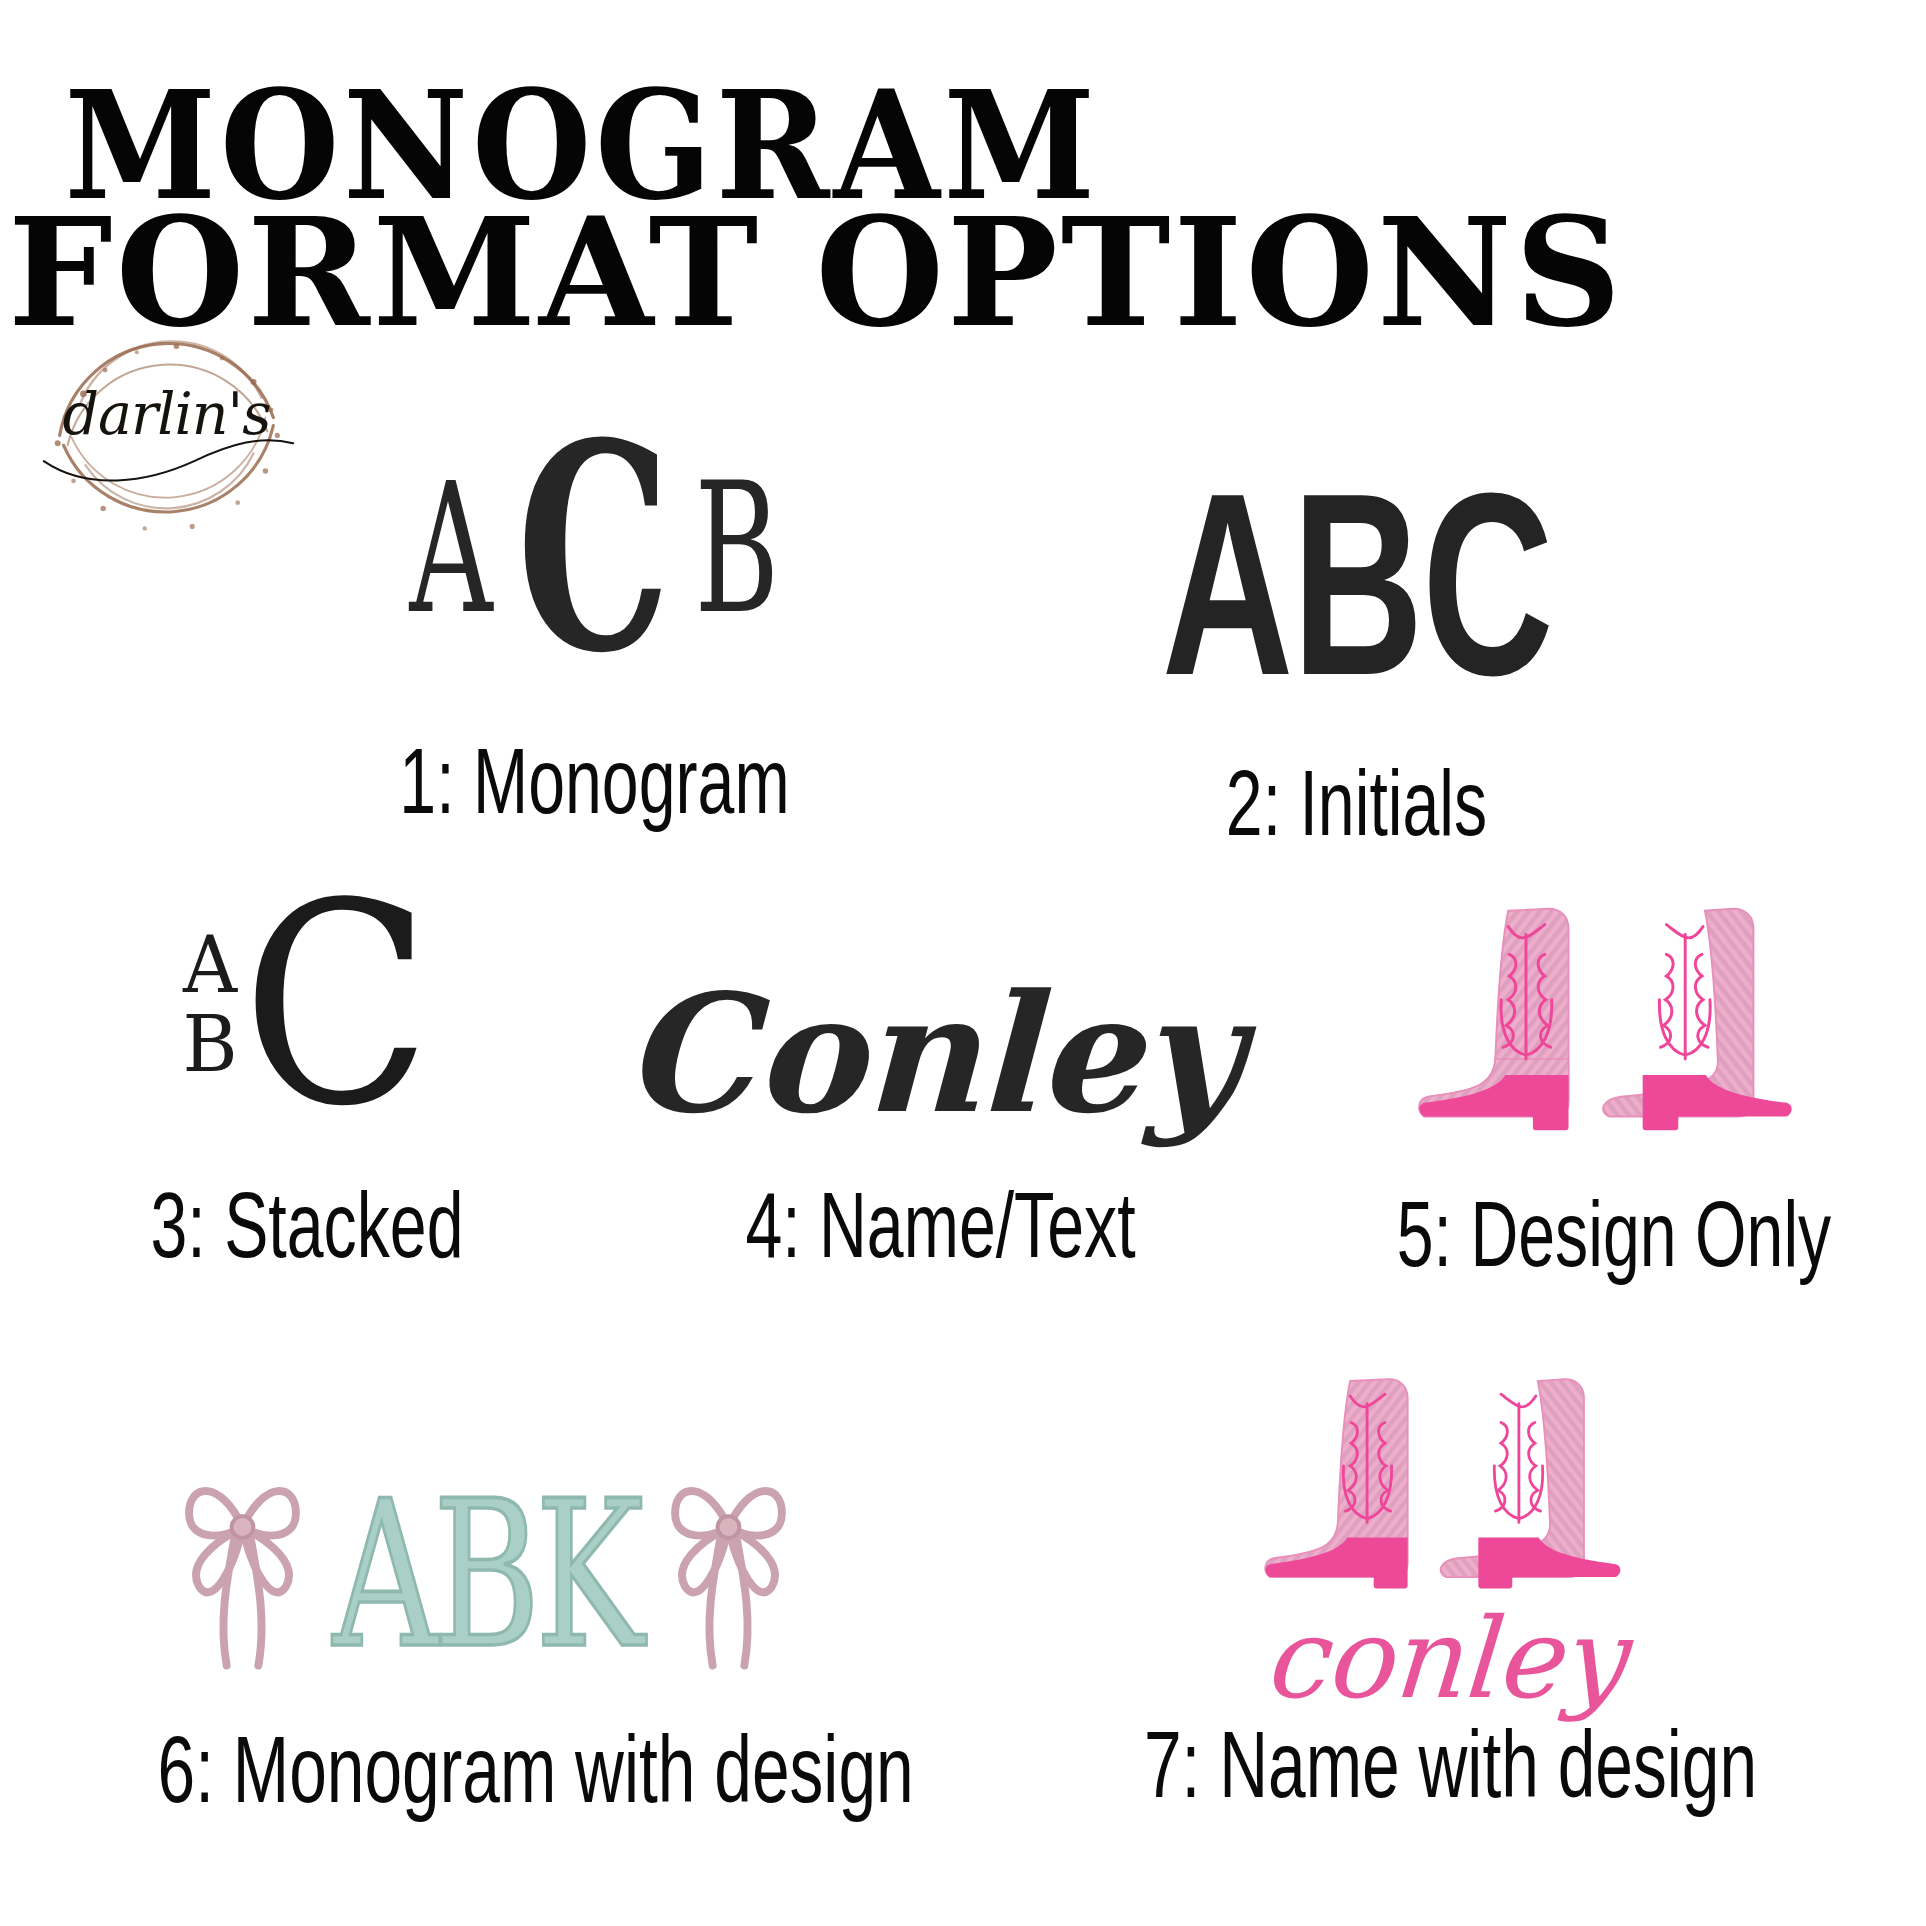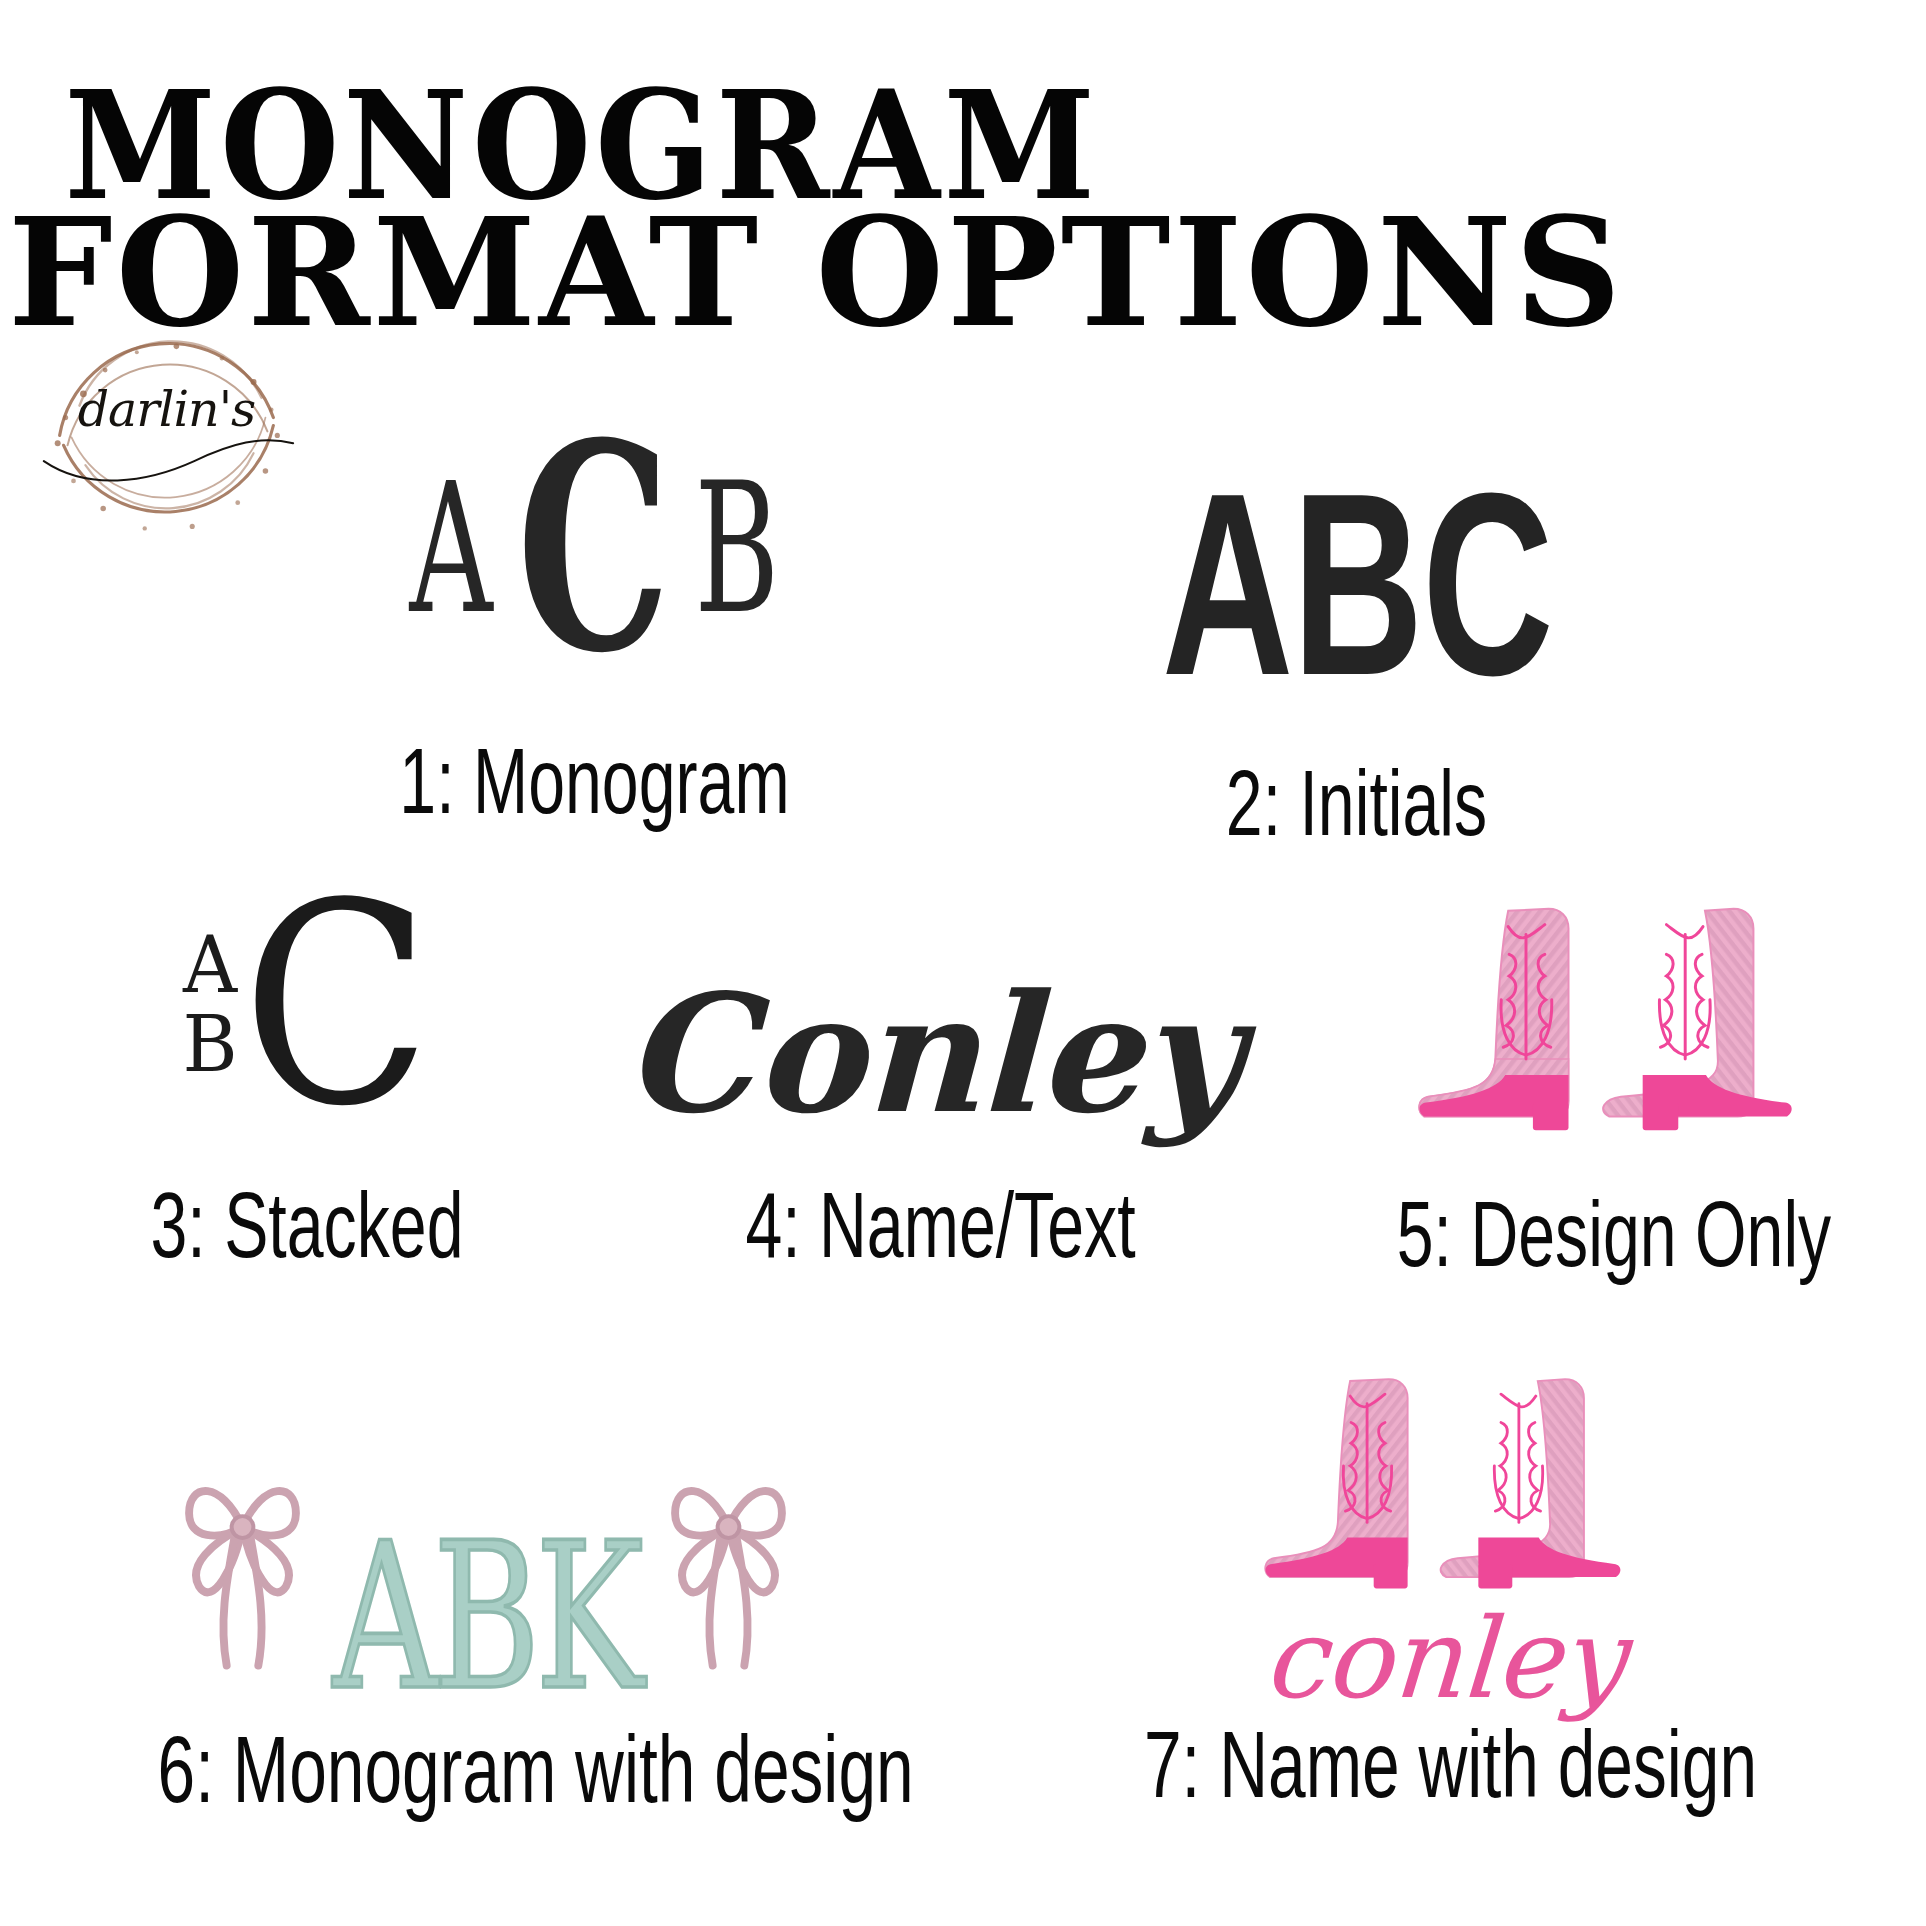--- a/index.html
+++ b/index.html
@@ -16,21 +16,21 @@
     white-space:nowrap;
   }
   #title-line-1{font-size:149px;letter-spacing:4px;transform:scaleX(0.92);}
   #title-line-2{font-size:149px;letter-spacing:3px;transform:scaleX(0.99);margin-top:-10px;}
 
   
   #logo{position:absolute;left:28px;top:287px;width:277px;height:277px;}
   #logo svg{width:100%;height:100%;display:block;}
   #logo-word{
     position:absolute;left:0;top:94px;width:277px;text-align:center;
-    font-family:"DejaVu Serif",serif;font-style:italic;font-size:49px;
+    font-family:"DejaVu Serif",serif;font-style:italic;font-size:57px;
     color:#16130f;letter-spacing:-1px;
   }
 
   
   .opt{position:absolute;text-align:center;}
   .art{position:relative;display:flex;align-items:flex-end;justify-content:center;}
   .caption{
     font-family:"Liberation Sans","DejaVu Sans",sans-serif;
     font-weight:300;
     color:#0a0a0a;
@@ -57,21 +57,21 @@
                 line-height:1.05;margin-right:4px;}
   .stacked .sm{font-size:75px;transform:scaleY(1.05);}
   .stacked .big{font-size:248px;transform:scaleY(1.12);}
 
   
   .script-name{font-family:"DejaVu Serif","Liberation Serif",serif;font-style:italic;
                font-weight:bold;font-size:163px;color:#262626;
                transform:skewX(-4deg);letter-spacing:-2px;}
 
   
-  .mono-bow{display:flex;align-items:flex-end;justify-content:center;}
+  .mono-bow{display:flex;align-items:center;justify-content:center;}
   .mono-bow .letters{font-family:"DejaVu Serif","Liberation Serif",serif;
                      font-size:166px;color:#a9cfc6;
                      -webkit-text-stroke:3px #8fb9ae;
                      transform:scaleY(1.22) scaleX(0.88);letter-spacing:-6px;}
 
   
   .bead-name{font-family:"DejaVu Serif","Liberation Serif",serif;font-style:italic;
              font-size:111px;color:#e8559b;letter-spacing:-1px;
              transform:skewX(-6deg);}
 </style>

